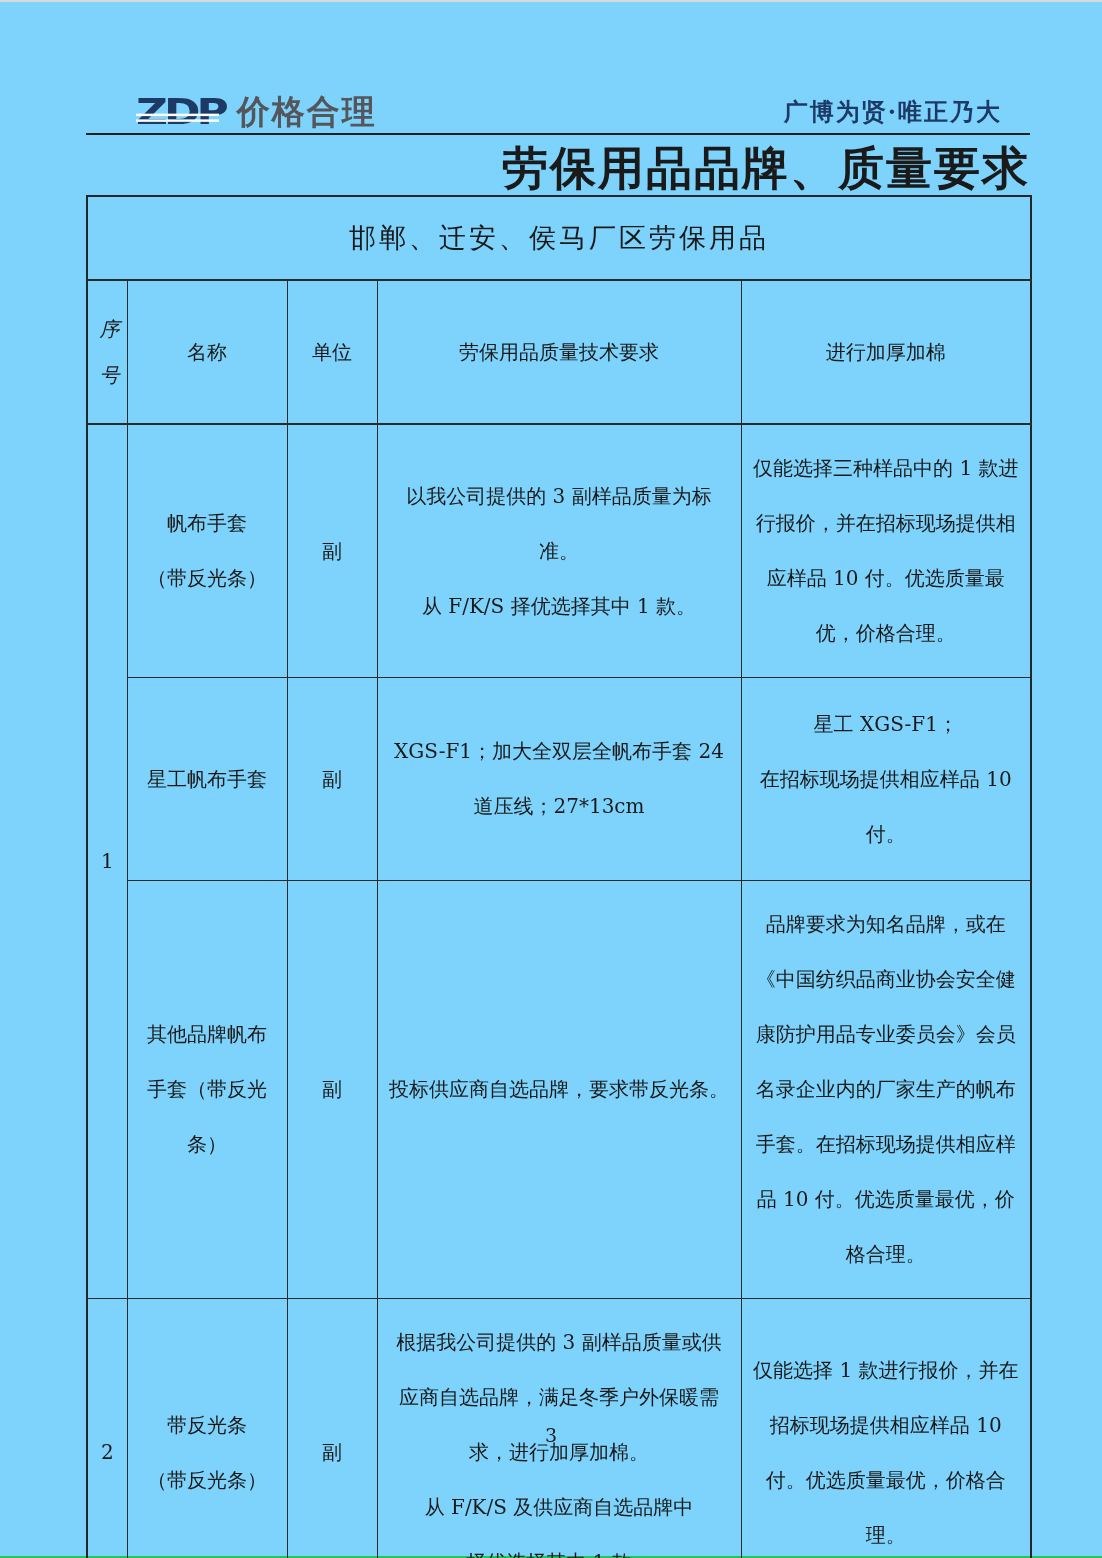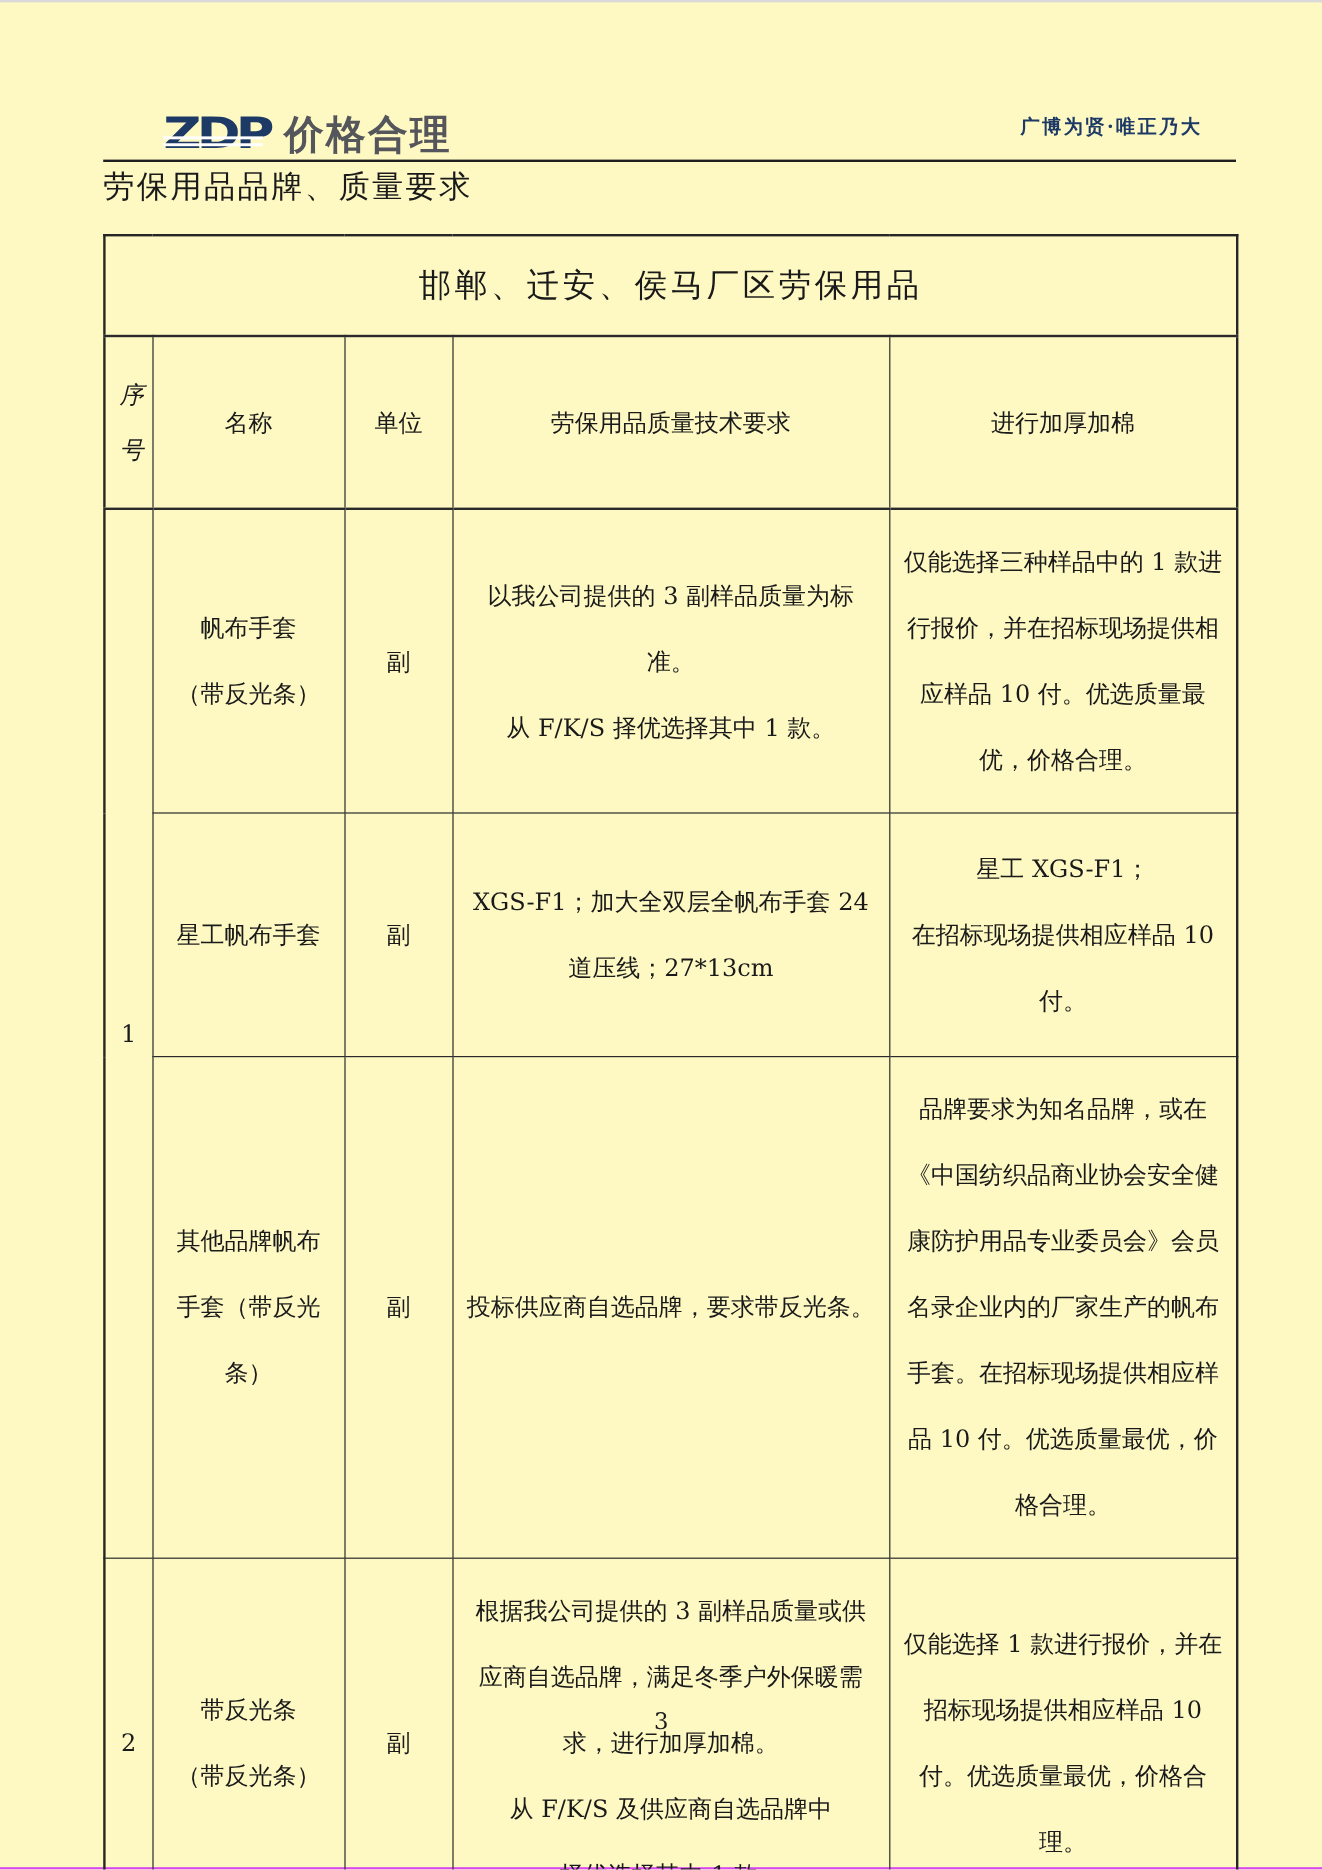--- a/index.html
+++ b/index.html
@@ -2,48 +2,48 @@
 <html><head>
 <meta charset="utf-8">
 <style>
   html,body{margin:0;padding:0;}
   body{
     width:1102px;height:1558px;background:#ffffff;
     font-family:"DejaVu Serif","Liberation Serif",serif;
     color:#1a1a1a;position:relative;overflow:hidden;
   }
   .page{
-    position:absolute;inset:0;background:#fef9c3;
-    border-top:2px solid #d9d9d9;border-bottom:2px solid #d946ef;
+    position:absolute;inset:0;background:#7dd3fc;
+    border-top:2px solid #d9d9d9;border-bottom:2px solid #22c55e;
   }
   
   .header{position:absolute;top:88px;left:86px;width:944px;height:46px;}
   .logo{position:absolute;left:50px;top:0;display:flex;align-items:center;gap:12px;}
   .zdp-mark{
     position:relative;font-family:"DejaVu Sans","Liberation Sans",sans-serif;
     font-weight:900;font-size:44px;line-height:44px;letter-spacing:-4px;
     transform:scaleY(.82);transform-origin:center;
   }
   .zdp-mark .stripe{
     position:absolute;left:0;right:6px;height:3px;background:#fff;
   }
   .stripe.s1{top:24px;} .stripe.s2{top:31px;}
   .company-name{
     font-family:"DejaVu Sans","Liberation Sans",sans-serif;
     font-weight:700;font-size:33px;line-height:44px;letter-spacing:2px;
   }
   .slogan{
-    position:absolute;right:28px;top:6px;font-weight:700;font-size:16px;
+    position:absolute;right:28px;top:6px;font-weight:700;font-size:24px;
     letter-spacing:2px;
   }
   .divider{position:absolute;top:131px;left:86px;width:944px;height:2px;background:#1f1f1f;}
   
   .doc-title{
-    position:absolute;top:136px;left:86px;width:944px;text-align:left;
-    font-size:26px;font-weight:400;letter-spacing:2px;
+    position:absolute;top:136px;left:86px;width:944px;text-align:right;
+    font-size:46px;font-weight:700;letter-spacing:2px;
   }
   
   table.req{
     position:absolute;top:193px;left:86px;width:944px;
     border-collapse:collapse;table-layout:fixed;
     font-size:20px;
   }
   table.req td{
     border:1px solid #2b2b2b;text-align:center;vertical-align:middle;
     padding:16px 10px;word-break:break-all;

